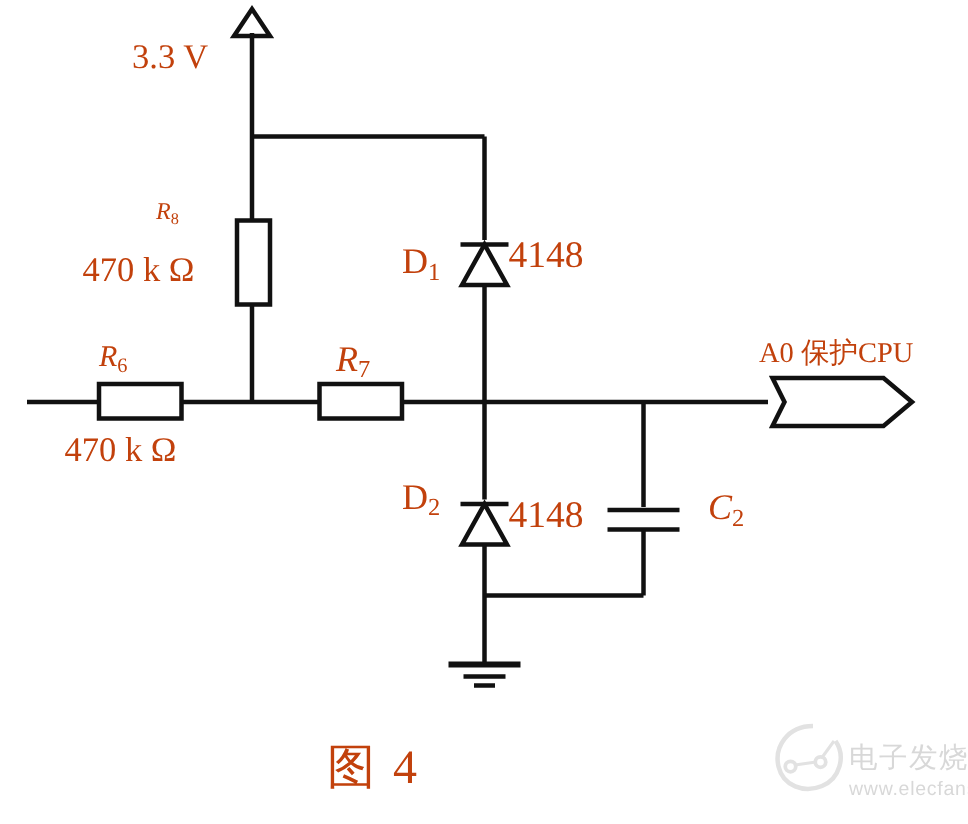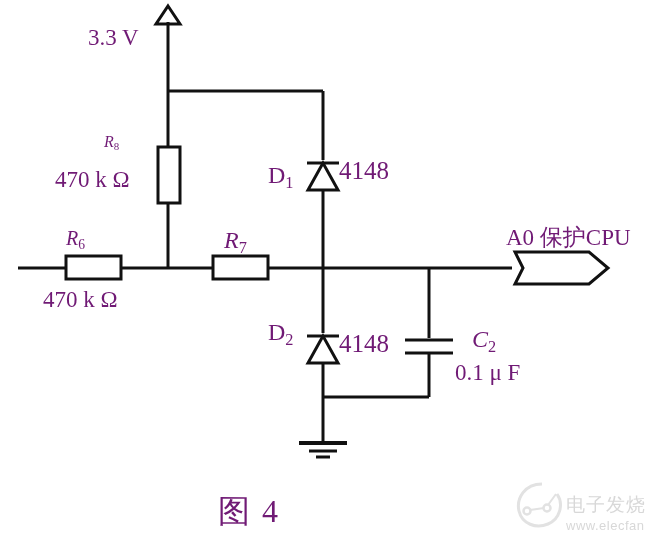--- a/index.html
+++ b/index.html
@@ -1,20 +1,20 @@
 <!DOCTYPE html>
 <html><head>
 <meta charset="utf-8">
 <style>
   html,body{margin:0;padding:0;background:#ffffff;}
   body{width:645px;height:549px;position:relative;overflow:hidden;
        font-family:"Liberation Serif", serif;color:#111;}
   #sheet{position:absolute;left:0;top:0;width:645px;height:549px;}
   svg{position:absolute;left:0;top:0;}
-  .lbl{position:absolute;white-space:nowrap;line-height:1;color:#701a75;}
+  .lbl{position:absolute;white-space:nowrap;line-height:1;color:#c2410c;}
   .ser{font-family:"Liberation Serif", serif;}
   .ital{font-style:italic;}
   .sub{font-size:0.68em;vertical-align:-0.28em;font-style:normal;}
   .wm{position:absolute;color:#d8d8d8;white-space:nowrap;
       font-family:"Liberation Sans", sans-serif;}
 </style>
 </head>
 <body>
 
 <div id="sheet">
@@ -68,23 +68,22 @@
 
   <div class="lbl ser ital" style="left:224px;top:228px;font-size:24px;"><span>R</span><span class="sub">7</span></div>
 
   <div class="lbl ser" style="left:268px;top:163px;font-size:24px;"><span>D</span><span class="sub">1</span></div>
   <div class="lbl ser" style="left:339px;top:158px;font-size:25px;">4148</div>
 
   <div class="lbl ser" style="left:268px;top:320px;font-size:24px;"><span>D</span><span class="sub">2</span></div>
   <div class="lbl ser" style="left:339px;top:331px;font-size:25px;">4148</div>
 
   <div class="lbl ser ital" style="left:472px;top:327px;font-size:24px;"><span>C</span><span class="sub">2</span></div>
-  <div class="lbl ser" style="left:455px;top:361px;font-size:23px;">0.1  μ F</div>
 
-  <div class="lbl ser" style="left:506px;top:226px;font-size:23px;">A0 保护CPU</div>
+  <div class="lbl ser" style="left:506px;top:226px;font-size:19px;">A0 保护CPU</div>
 
   <div class="lbl ser" style="left:218px;top:495px;font-size:32px;letter-spacing:2px;">图 4</div>
 
   <svg width="60" height="55" style="position:absolute;left:512px;top:478px;">
     <path d="M30 6 C13 6 4 20 7 33 C10 46 24 51 36 46 C48 41 52 26 45 16" fill="none" stroke="#e2e2e2" stroke-width="3"></path>
     <circle cx="15" cy="33" r="3.5" fill="none" stroke="#e2e2e2" stroke-width="2.5"></circle>
     <circle cx="35" cy="30" r="3.5" fill="none" stroke="#e2e2e2" stroke-width="2.5"></circle>
     <line x1="18" y1="32" x2="32" y2="30" stroke="#e2e2e2" stroke-width="2"></line>
     <line x1="36" y1="27" x2="44" y2="16" stroke="#e2e2e2" stroke-width="2"></line>
   </svg>

